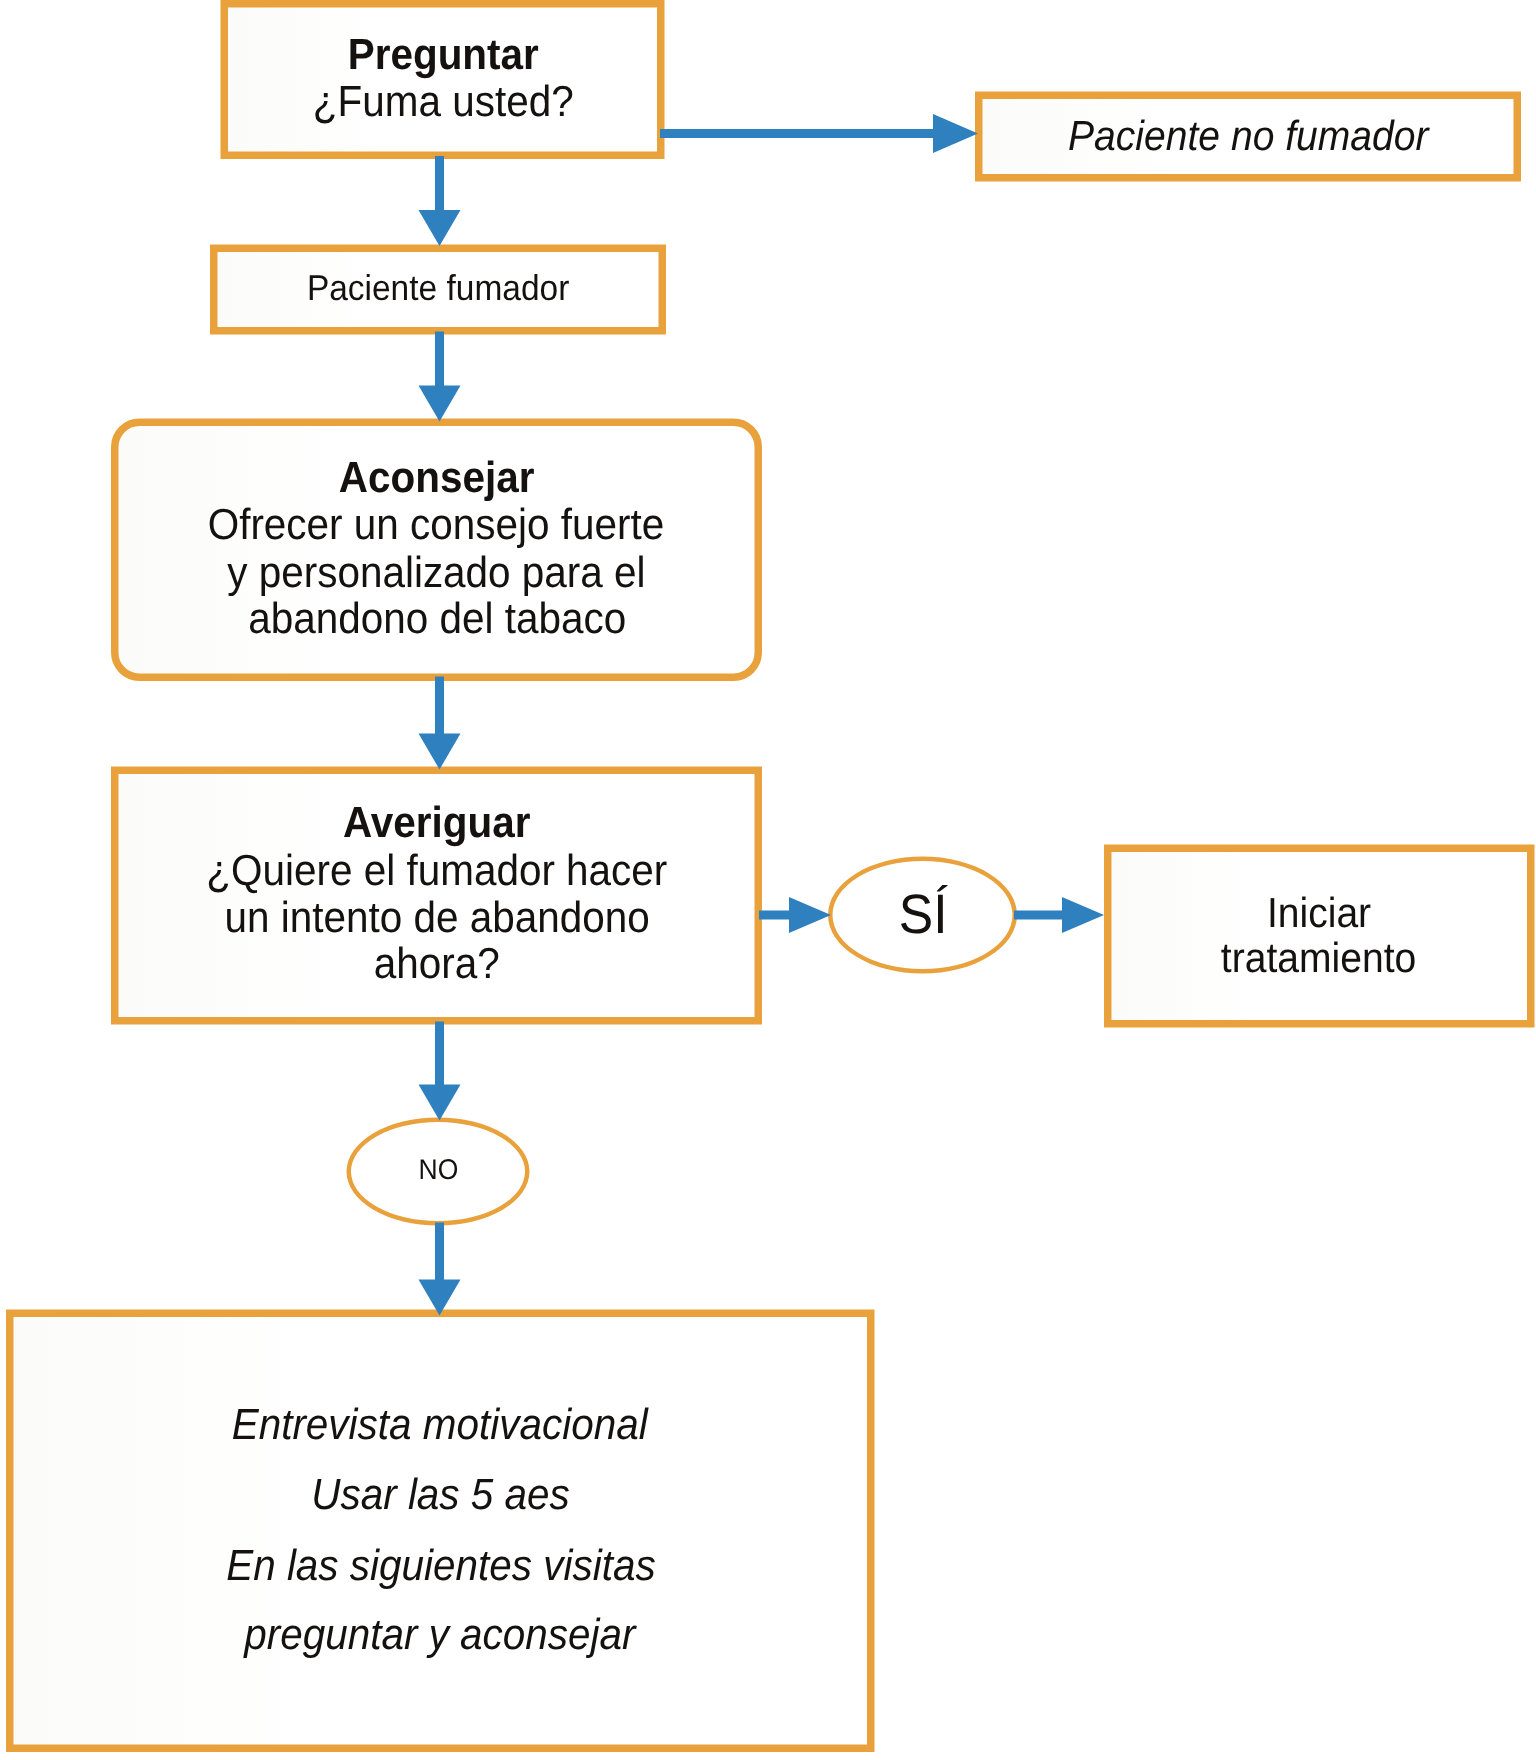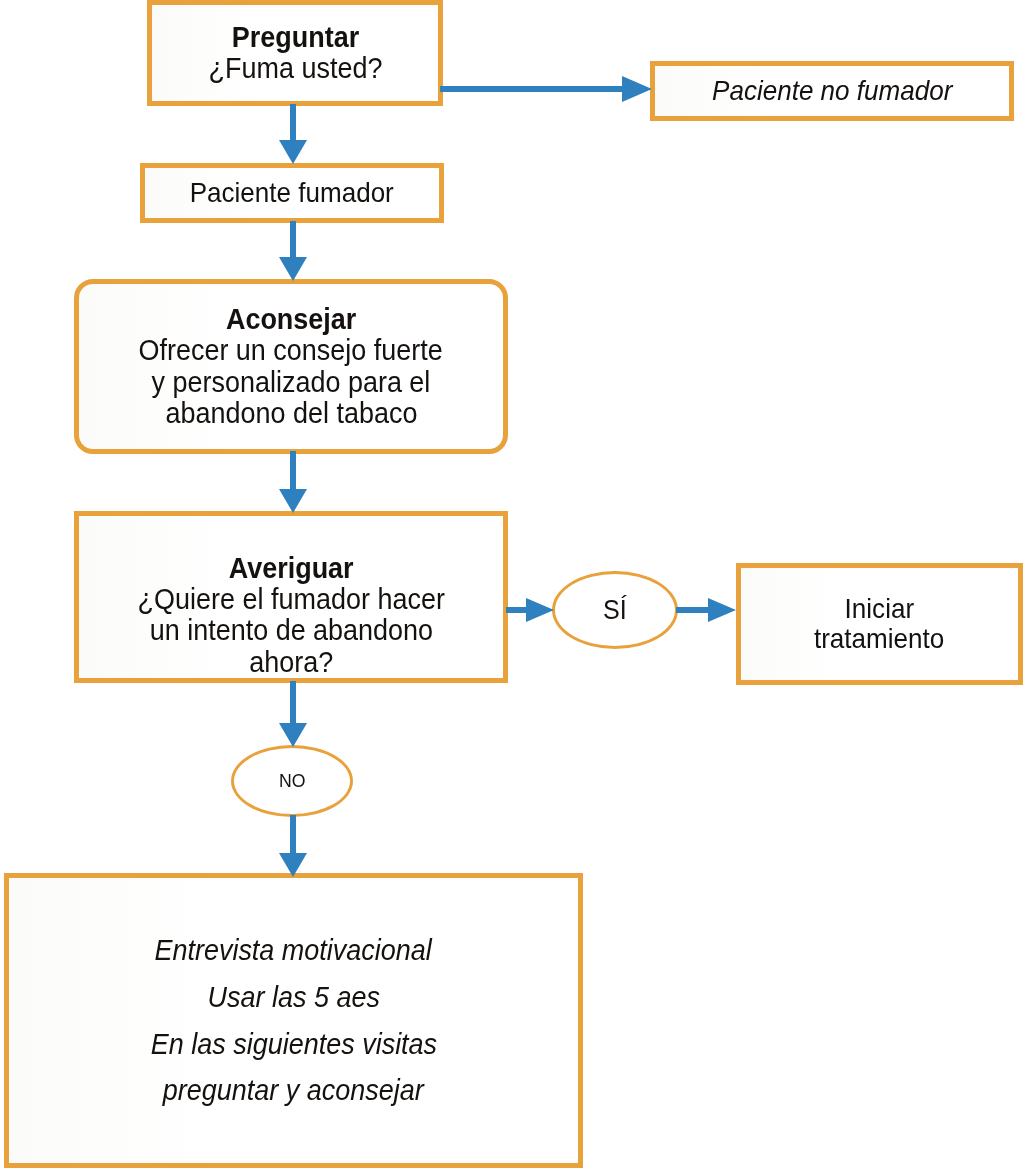--- a/index.html
+++ b/index.html
@@ -77,39 +77,39 @@
 
   <div class="node" style="left:147px; top:0px; width:296px; height:106px; font-size:29px;">
     <span class="line hdr">Preguntar</span>
     <span class="line">¿Fuma usted?</span>
   </div>
 
   <div class="node" style="left:650px; top:61px; width:364px; height:60px; font-size:28px;font-style:italic;">
     <span class="line">Paciente no fumador</span>
   </div>
 
-  <div class="node" style="left:140px; top:163px; width:304px; height:60px; font-size:28px;">
+  <div class="node" style="left:140px; top:163px; width:304px; height:60px; font-size:24px;">
     <span class="line">Paciente fumador</span>
   </div>
 
   <div class="node" style="left:74px; top:279px; width:434px; height:175px; font-size:29px;border-radius:19px;">
     <span class="line hdr">Aconsejar</span>
     <span class="line">Ofrecer un consejo fuerte</span>
     <span class="line">y personalizado para el</span>
     <span class="line">abandono del tabaco</span>
   </div>
 
-  <div class="node" style="left:74px; top:511px; width:434px; height:172px; font-size:29px;justify-content:flex-end;">
+  <div class="node" style="left:74px; top:511px; width:434px; height:172px; font-size:29px;">
     <span class="line hdr">Averiguar</span>
     <span class="line">¿Quiere el fumador hacer</span>
     <span class="line">un intento de abandono</span>
     <span class="line">ahora?</span>
   </div>
 
-  <div class="ellipse" style="left:552px; top:571px; width:126px; height:78px; font-size:27px;">
+  <div class="ellipse" style="left:552px; top:571px; width:126px; height:78px; font-size:37px;">
     <span class="line">SÍ</span>
   </div>
 
   <div class="node" style="left:736px; top:543px; width:287px; height:122px; font-size:28px;margin-top:20px;">
     <span class="line">Iniciar</span>
     <span class="line">tratamiento</span>
   </div>
 
   <div class="ellipse" style="left:231px; top:745px; width:122px; height:72px; font-size:19px;">
     <span class="line">NO</span>

